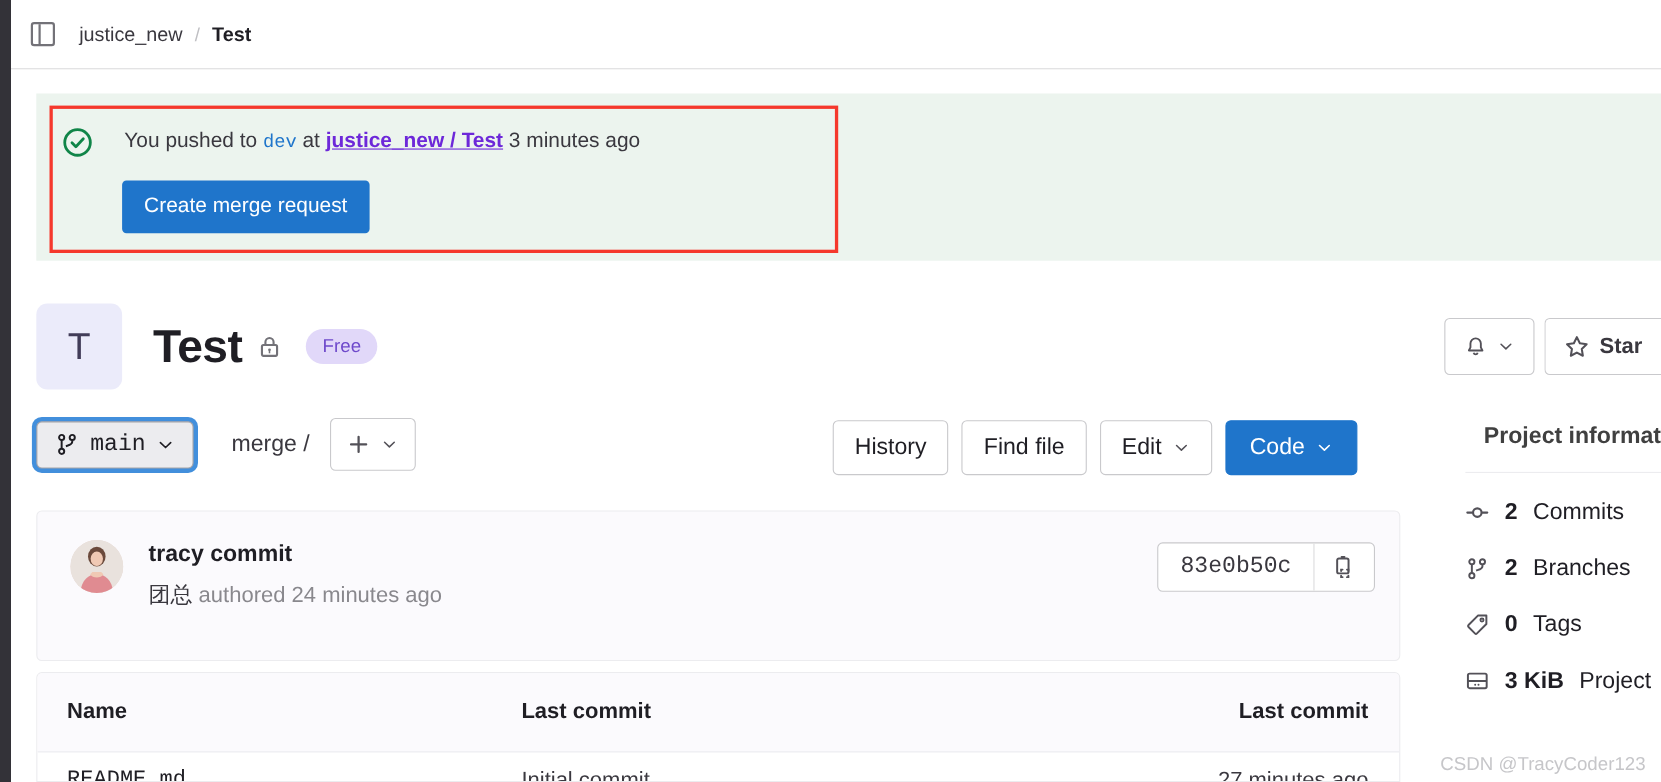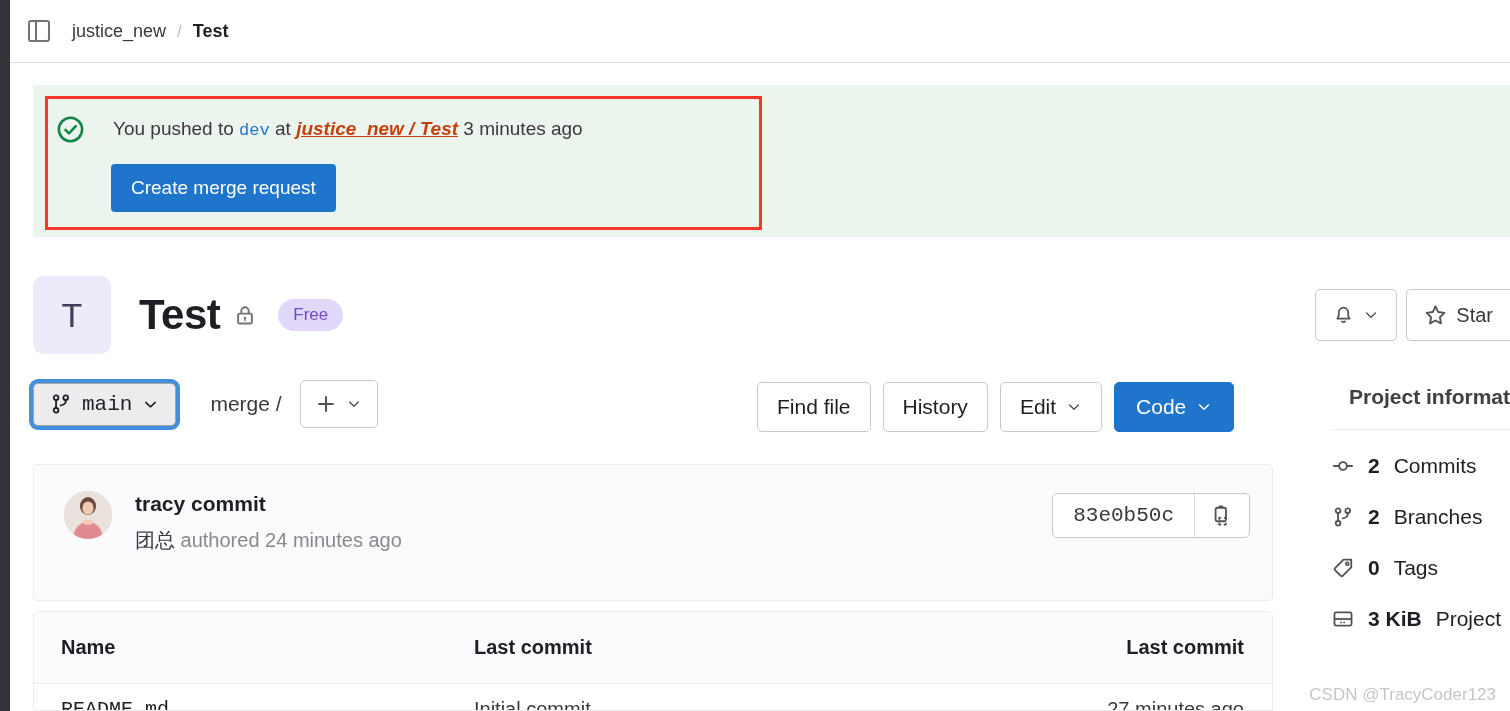--- a/index.html
+++ b/index.html
@@ -48,21 +48,21 @@
   }
   .banner-inner {
     position: absolute; left: 57px; top: 108px; width: 700px; height: 112px;
   }
   .check-icon { position: absolute; left: 0; top: 8px; width: 27px; height: 27px; }
   .banner-text {
     position: absolute; left: 56px; top: 6px; font-size: 19px; color: #3a383f;
     white-space: nowrap; line-height: 30px;
   }
   .mono-ref { font-family: "Liberation Mono", monospace; color: #1f75cb; font-size: 17px; }
-  .proj-link { color: #c2410c; font-weight: bold; text-decoration: underline; font-style: italic; }
+  .proj-link { color: #6d28d9; font-weight: bold; text-decoration: underline; }
   .btn-mr {
     position: absolute; left: 54px; top: 56px;
     background: #1f75cb; color: #fff; border: none; border-radius: 4px;
     font-size: 19px; font-family: "Liberation Sans", sans-serif;
     padding: 13px 20px; cursor: pointer; white-space: nowrap;
   }
 
   
   .proj-header { position: absolute; left: 33px; top: 275px; height: 80px; display: flex; align-items: center; }
   .proj-avatar {
@@ -77,21 +77,21 @@
     border-radius: 20px; padding: 6px 15px; font-size: 17px;
   }
 
   .header-actions { position: absolute; right: 0; top: 289px; display: flex; gap: 9px; }
   .hbtn {
     height: 52px; border: 1px solid #c9c9cc; background: #fff; border-radius: 5px;
     display: flex; align-items: center; gap: 9px; padding: 0 17px;
     font-size: 20px; color: #3a383f; cursor: pointer;
     font-family: "Liberation Sans", sans-serif;
   }
-  .hbtn.clipped { border-right: none; border-top-right-radius: 0; border-bottom-right-radius: 0; }
+  .hbtn.clipped { border-right: none; border-top-right-radius: 0; border-bottom-right-radius: 0; font-weight: bold; }
 
   
   .toolbar { position: absolute; left: 33px; top: 380px; display: flex; align-items: center; }
   .branch-btn {
     display: flex; align-items: center; gap: 10px;
     background: #ececef; border: 1px solid #a4a3a8; border-radius: 5px;
     padding: 9px 16px; font-family: "Liberation Mono", monospace; font-size: 21px;
     color: #1f1e24; box-shadow: 0 0 0 4px #428fdc; cursor: pointer;
   }
   .path-text { margin-left: 34px; font-size: 21px; color: #3a383f; white-space: nowrap; }
@@ -248,24 +248,24 @@
         <path d="M8 3v10M3 8h10" stroke="#535158" stroke-width="1.5" stroke-linecap="round"></path>
       </svg>
       <svg width="16" height="16" viewBox="0 0 16 16">
         <path d="M3.6 6l4.4 4.2L12.4 6" fill="none" stroke="#535158" stroke-width="1.4" stroke-linecap="round" stroke-linejoin="round"></path>
       </svg>
     </div>
   </div>
 
   <div class="toolbar-right">
     <div class="tbtn">
+      <span>History</span>
+    </div>
+    <div class="tbtn">
       <span>Find file</span>
-    </div>
-    <div class="tbtn">
-      <span>History</span>
     </div>
     <div class="tbtn">
       <span>Edit</span>
       <svg width="16" height="16" viewBox="0 0 16 16">
         <path d="M3.6 6l4.4 4.2L12.4 6" fill="none" stroke="#535158" stroke-width="1.4" stroke-linecap="round" stroke-linejoin="round"></path>
       </svg>
     </div>
     <div class="tbtn primary">
       <span>Code</span>
       <svg width="16" height="16" viewBox="0 0 16 16">

